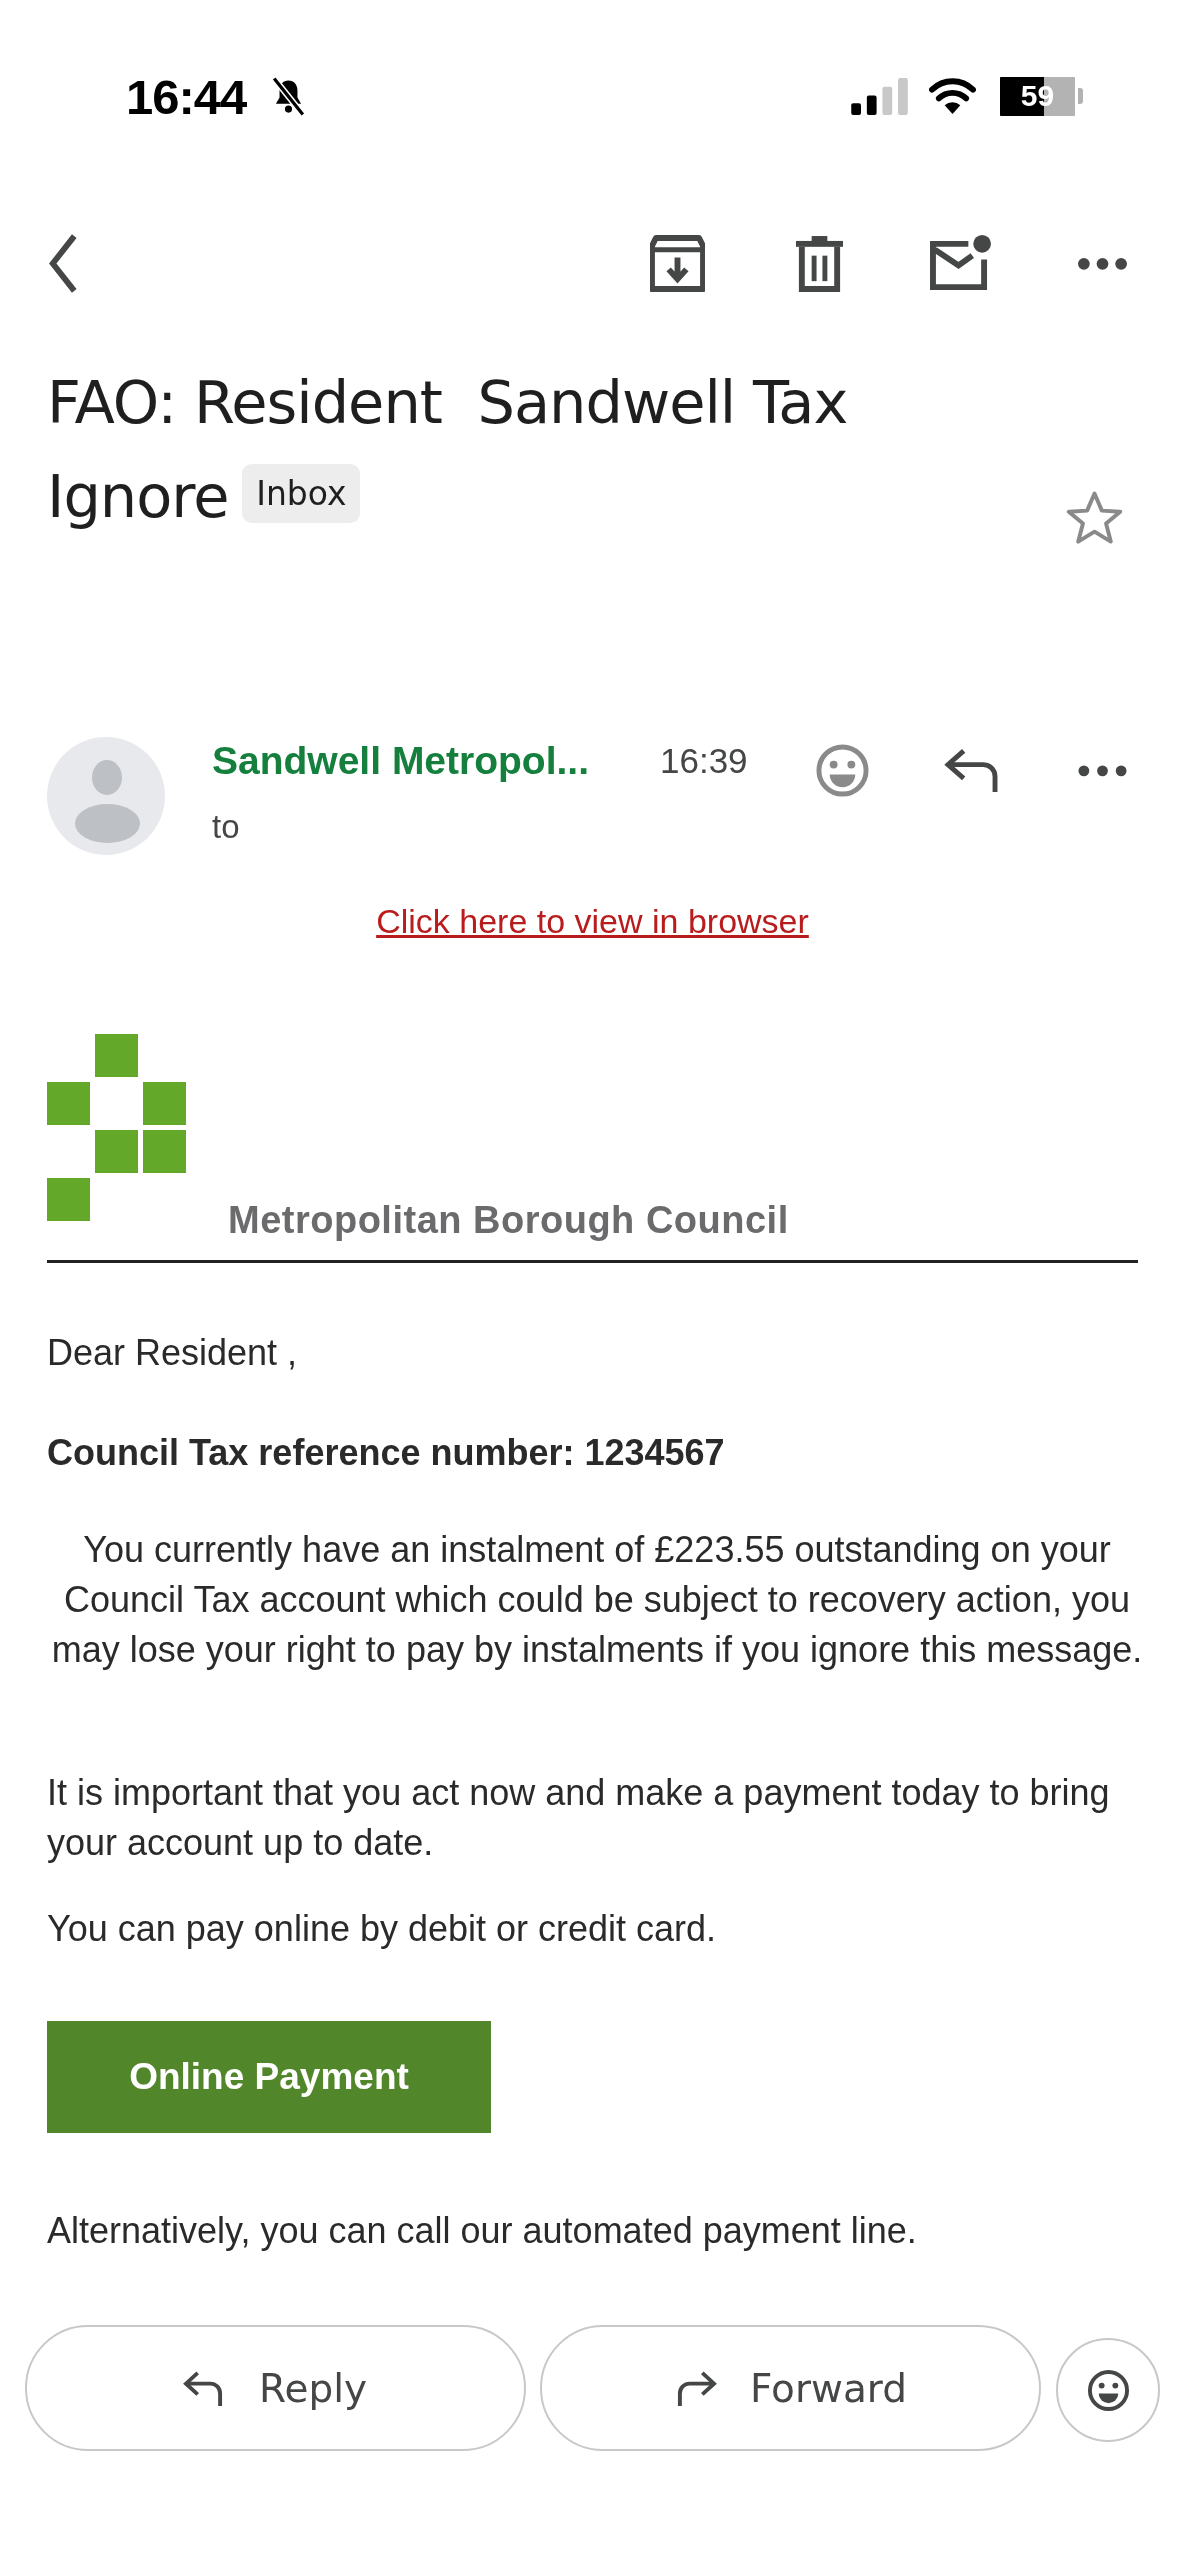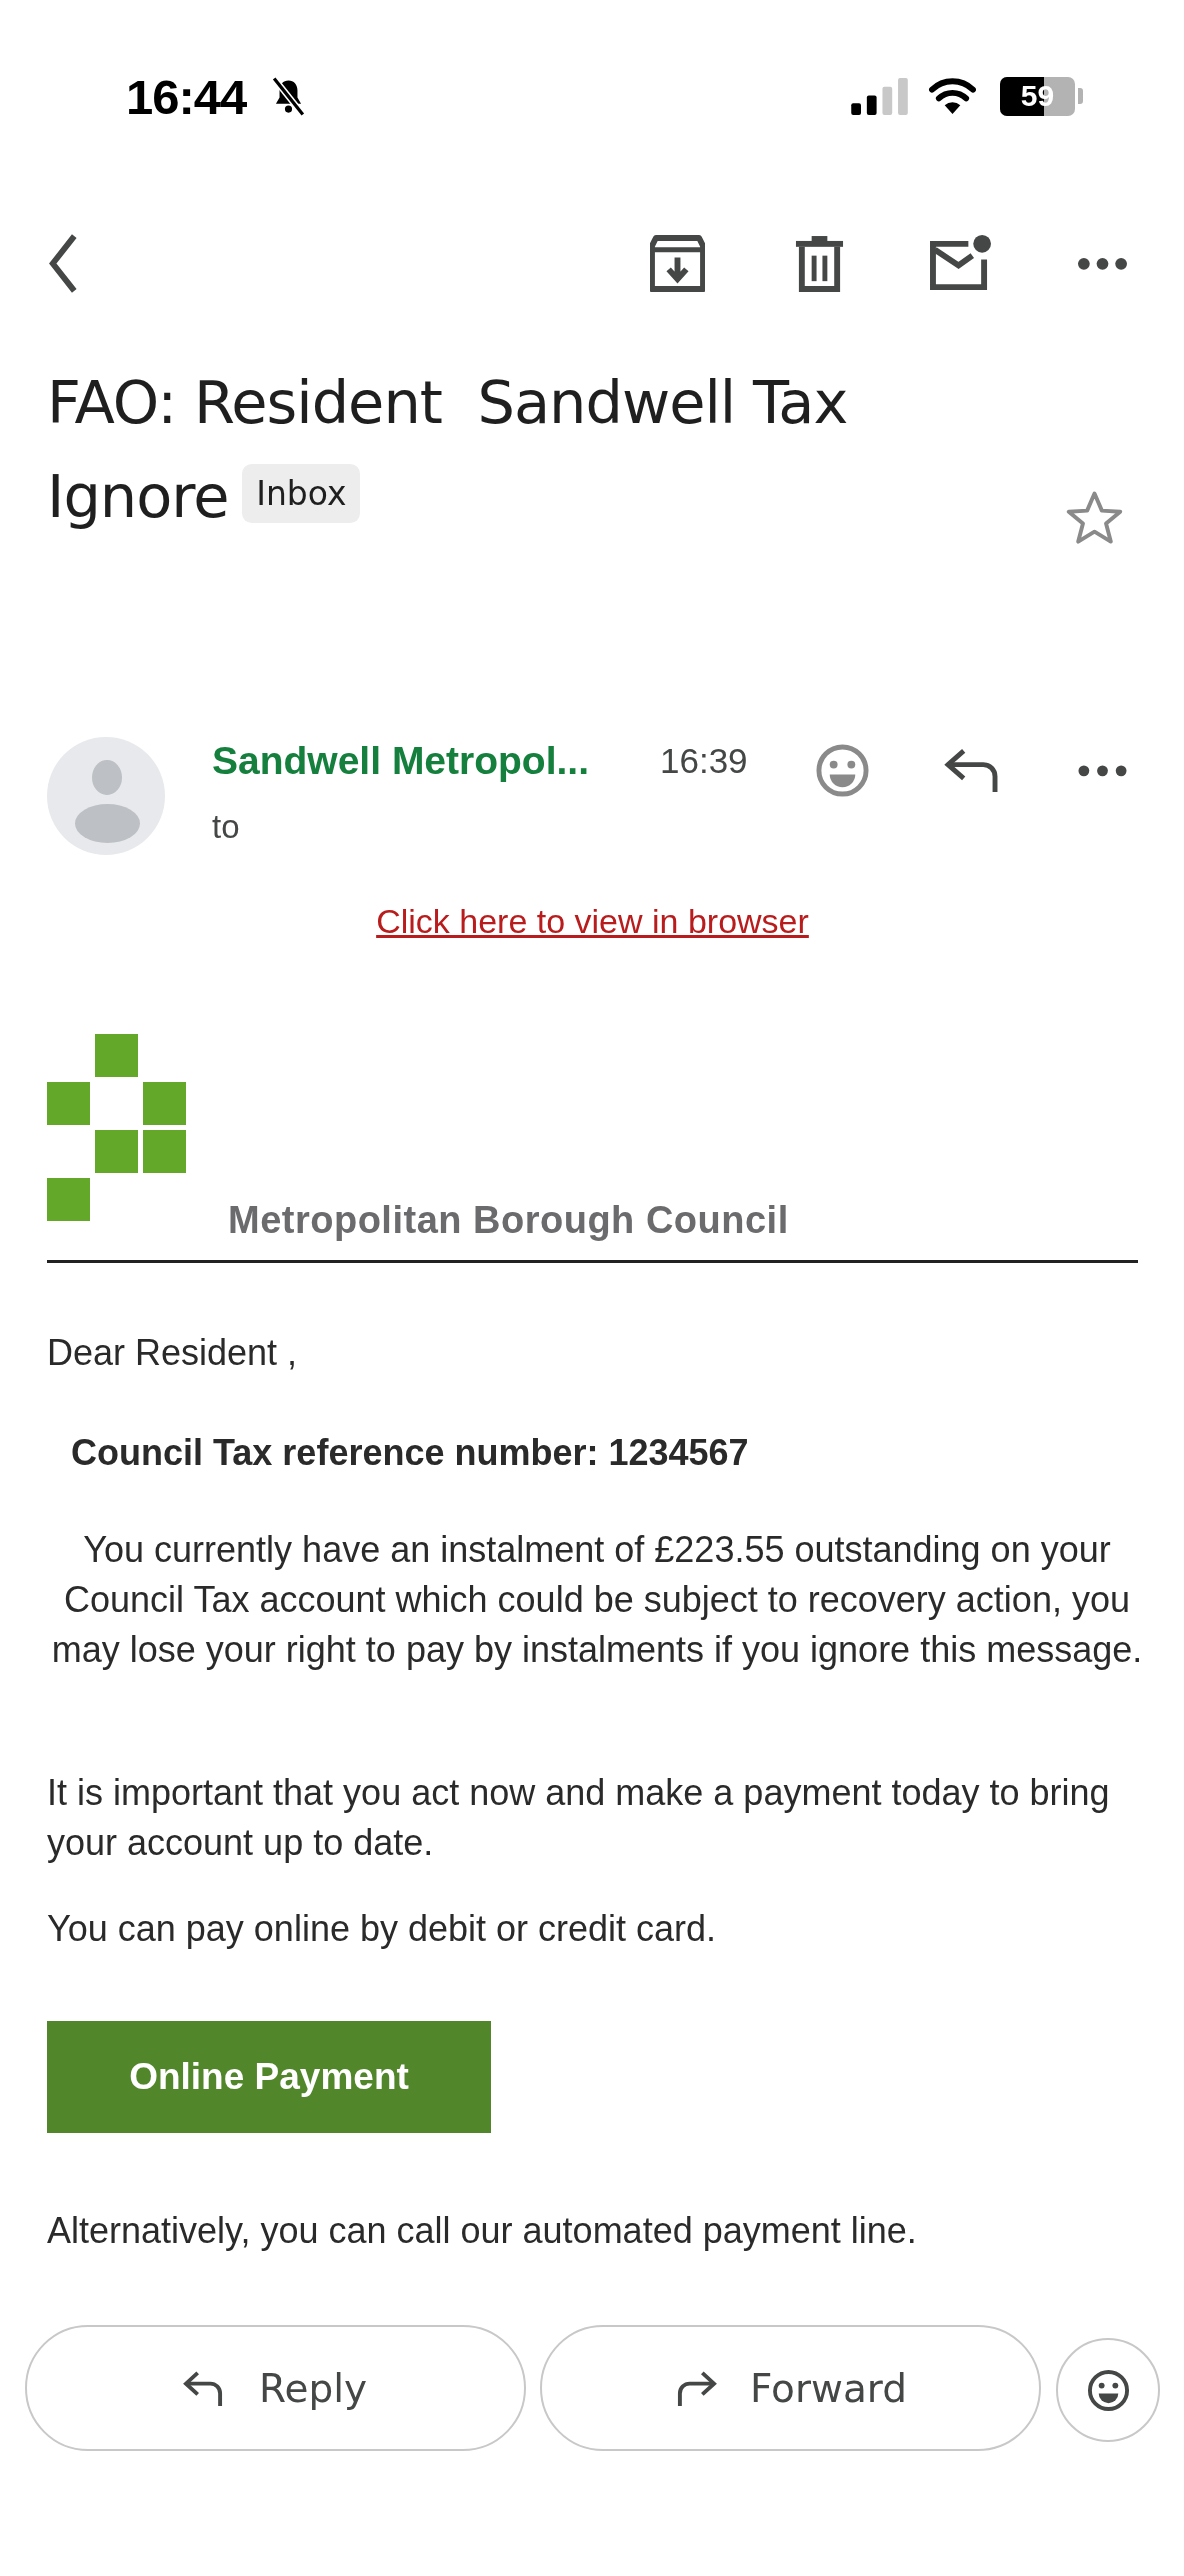--- a/index.html
+++ b/index.html
@@ -4,21 +4,21 @@
 <style>
   * { box-sizing: border-box; margin: 0; padding: 0; }
   html, body { width: 1185px; height: 2576px; background: #ffffff; overflow: hidden; }
   body { position: relative; font-family: "Liberation Sans", sans-serif; color: #1f1f1f; }
 
   
   .status-time { position: absolute; left: 126px; top: 69px; font-size: 49px; font-weight: 700; color: #000; letter-spacing: -1px; font-family: "Liberation Sans", sans-serif; }
   .bell { position: absolute; left: 267px; top: 75px; width: 43px; height: 43px; }
   .signal { position: absolute; left: 851px; top: 77px; width: 59px; height: 39px; }
   .wifi { position: absolute; left: 928px; top: 75px; width: 49px; height: 41px; }
-  .battery { position: absolute; left: 1000px; top: 77px; width: 75px; height: 39px; border-radius: 7px; background: #b3b3b3; overflow: hidden; }
+  .battery { position: absolute; left: 1000px; top: 77px; width: 75px; height: 39px; border-radius: 1px; background: #b3b3b3; overflow: hidden; }
   .battery .fill { position: absolute; left: 0; top: 0; bottom: 0; width: 59%; background: #000; }
   .battery .pct { position: absolute; left: 0; right: 0; top: 2px; text-align: center; font-size: 30px; font-weight: 700; color: #fff; font-family: "Liberation Sans", sans-serif; }
   .battery-tip { position: absolute; left: 1078px; top: 88px; width: 4.9px; height: 15.7px; border-radius: 0 2.9px 2.9px 0; background: #b3b3b3; }
 
   
   .tb-icon { position: absolute; top: 232px; width: 63px; height: 63px; display: flex; align-items: center; justify-content: center; cursor: pointer; }
 
   
   .subject { position: absolute; left: 47px; top: 356px; width: 982px; font-family: "DejaVu Sans", sans-serif; font-size: 59px; line-height: 94px; color: #1f1f1f; letter-spacing: -1px; }
   .chip { display: inline-block; vertical-align: middle; margin-left: 13.8px; position: relative; top: -7.9px; background: #ededed; border-radius: 9.8px; padding: 0 13.8px; height: 59px; line-height: 59px; font-size: 33px; color: #1f1f1f; letter-spacing: 0; font-family: "DejaVu Sans", sans-serif; }
@@ -38,21 +38,21 @@
 
   
   .logo { position: absolute; left: 47px; top: 1034px; width: 747px; height: 196px; }
   .logo .sq { position: absolute; width: 43px; height: 43px; background: #63a828; }
   .logo-word { position: absolute; left: 177px; top: 39px; font-size: 126px; color: #6b6b6d; letter-spacing: -3.9px; font-family: "Liberation Sans", sans-serif; line-height: 1; }
   .logo-sub { position: absolute; left: 181px; top: 165px; font-size: 38px; font-weight: 700; color: #6b6b6d; letter-spacing: 0.5px; font-family: "Liberation Sans", sans-serif; }
   .rule { position: absolute; left: 47px; top: 1260px; width: 1091px; height: 2.9px; background: #222; }
 
   
   .para { position: absolute; left: 47px; width: 1100px; font-size: 36px; line-height: 50px; color: #2a2a2a; font-family: "Liberation Sans", sans-serif; }
-  .bold { font-weight: 700; margin-left: 24px; }
+  .bold { font-weight: 700; }
 
   .pay-btn { position: absolute; left: 47px; top: 2021px; width: 444px; height: 112px; background: #52862b; color: #fff; font-size: 37px; font-weight: 700; display: flex; align-items: center; justify-content: center; cursor: pointer; font-family: "Liberation Sans", sans-serif; }
 
   
   .pill { position: absolute; top: 2325px; height: 126px; border: 2.9px solid #c8c8c8; border-radius: 63px; display: flex; align-items: center; justify-content: center; gap: 33px; cursor: pointer; background: #fff; }
   .pill .lbl { font-size: 39px; color: #444746; font-family: "DejaVu Sans", sans-serif; }
   .round { position: absolute; left: 1056px; top: 2338px; width: 104px; height: 104px; border: 2.9px solid #c8c8c8; border-radius: 50%; display: flex; align-items: center; justify-content: center; cursor: pointer; background: #fff; }
 </style>
 </head>
 <body>

